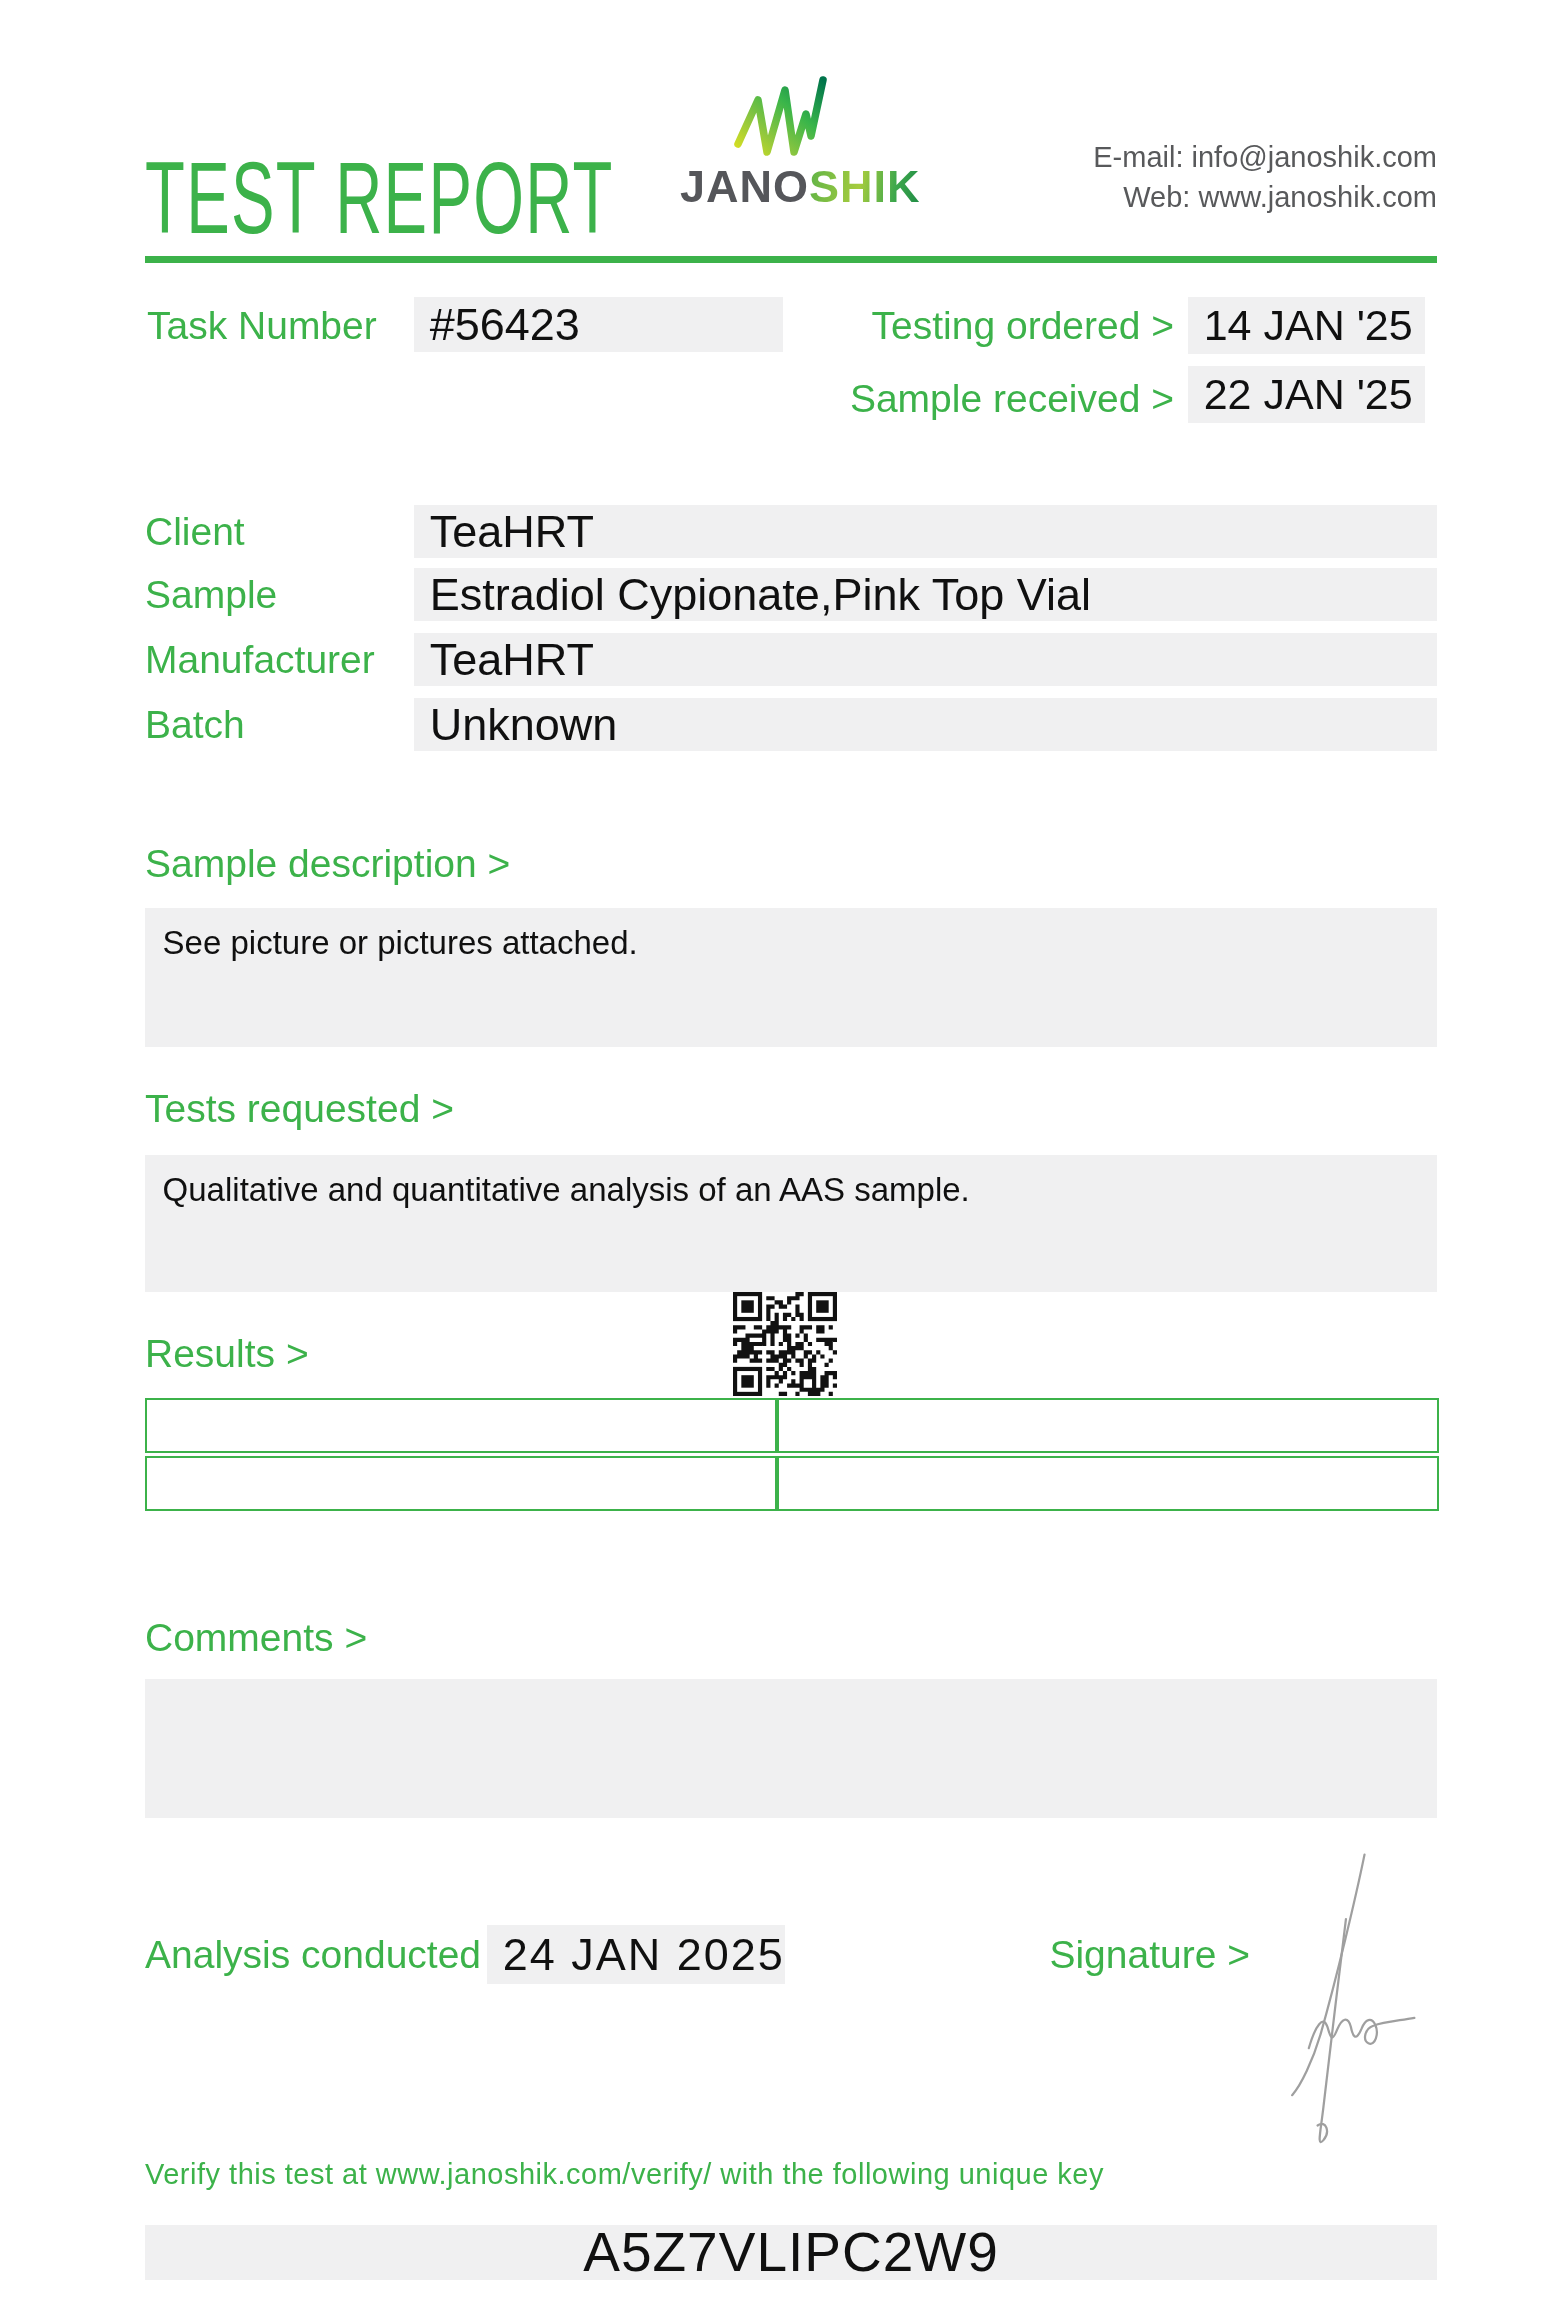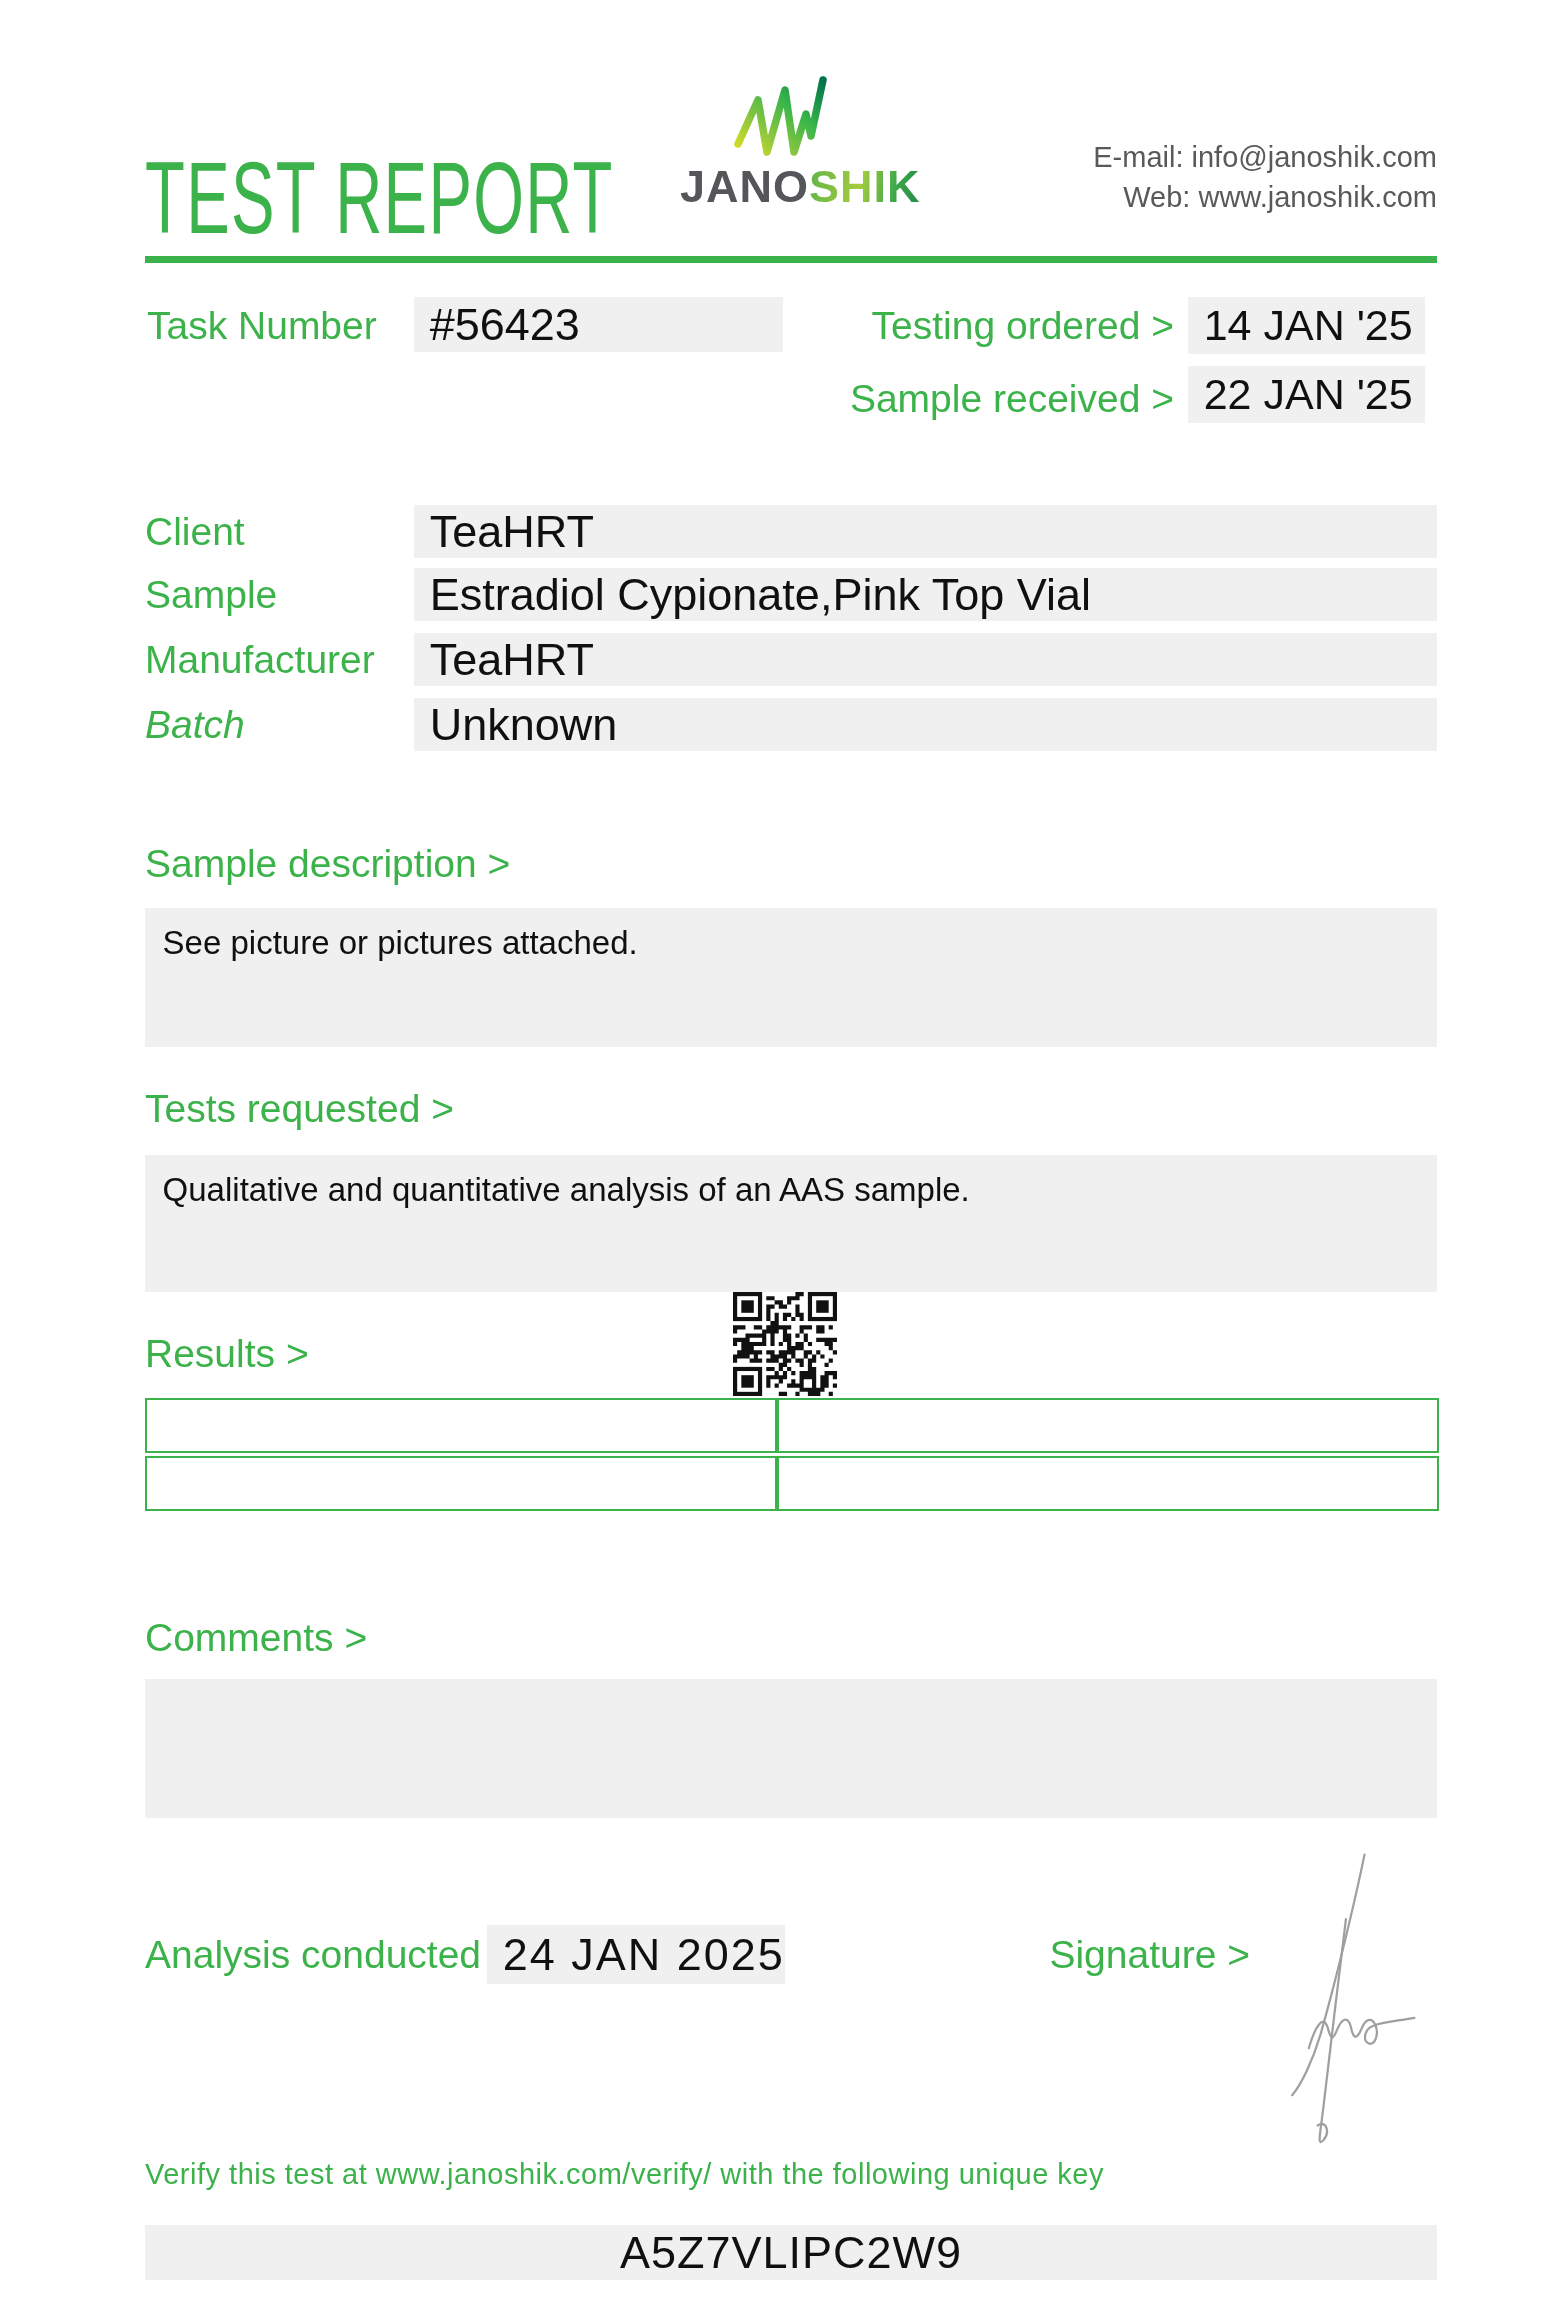--- a/index.html
+++ b/index.html
@@ -51,21 +51,21 @@
   .rcell.c1{width:632px;}
   .rcell.c2{flex:1;}
 
   .analysis-label{left:145px;top:1925px;height:59px;line-height:59px;}
   .analysis-box{left:487px;top:1925px;width:298px;height:59px;line-height:59px;padding-left:15.7px;letter-spacing:2px;}
   .sig-label{left:976px;top:1925px;width:274px;height:59px;line-height:59px;text-align:right;}
   .sig-svg{left:1255px;top:1829px;}
 
   .verify-line{left:145px;top:2158px;width:1304px;font-size:29px;letter-spacing:0.5px;color:var(--green);white-space:nowrap;}
   .key-box{left:145px;top:2225px;width:1292px;height:55px;line-height:55px;background:var(--box-bg);
-           text-align:center;font-size:45px;color:#101010;letter-spacing:1px;}
+           text-align:center;font-size:55px;color:#101010;letter-spacing:1px;}
 </style>
 </head>
 <body>
 
 <div class="page">
 
   <div class="abs title">TEST REPORT</div>
 
   <svg class="abs" style="left:733px;top:74px;" width="94" height="82" viewBox="0 0 92 82">
     <defs>
@@ -101,21 +101,21 @@
 
   <div class="abs glabel det-label" style="top:505px;">Client</div>
   <div class="abs vbox vtext det-box" style="top:505px;">TeaHRT</div>
 
   <div class="abs glabel det-label" style="top:568px;">Sample</div>
   <div class="abs vbox vtext det-box" style="top:568px;">Estradiol Cypionate,Pink Top Vial</div>
 
   <div class="abs glabel det-label" style="top:633px;">Manufacturer</div>
   <div class="abs vbox vtext det-box" style="top:633px;">TeaHRT</div>
 
-  <div class="abs glabel det-label" style="top:698px;font-style:italic;">Batch</div>
+  <div class="abs glabel det-label" style="top:698px;">Batch</div>
   <div class="abs vbox vtext det-box" style="top:698px;">Unknown</div>
 
   <div class="abs glabel sec-head" style="top:839px;">Sample description &gt;</div>
   <div class="abs body-box" style="top:908px;height:139px;">
     <span>See picture or pictures attached.</span>
   </div>
 
   <div class="abs glabel sec-head" style="top:1084px;">Tests requested &gt;</div>
   <div class="abs body-box" style="top:1155px;height:137px;">
     <span>Qualitative and quantitative analysis of an AAS sample.</span>

